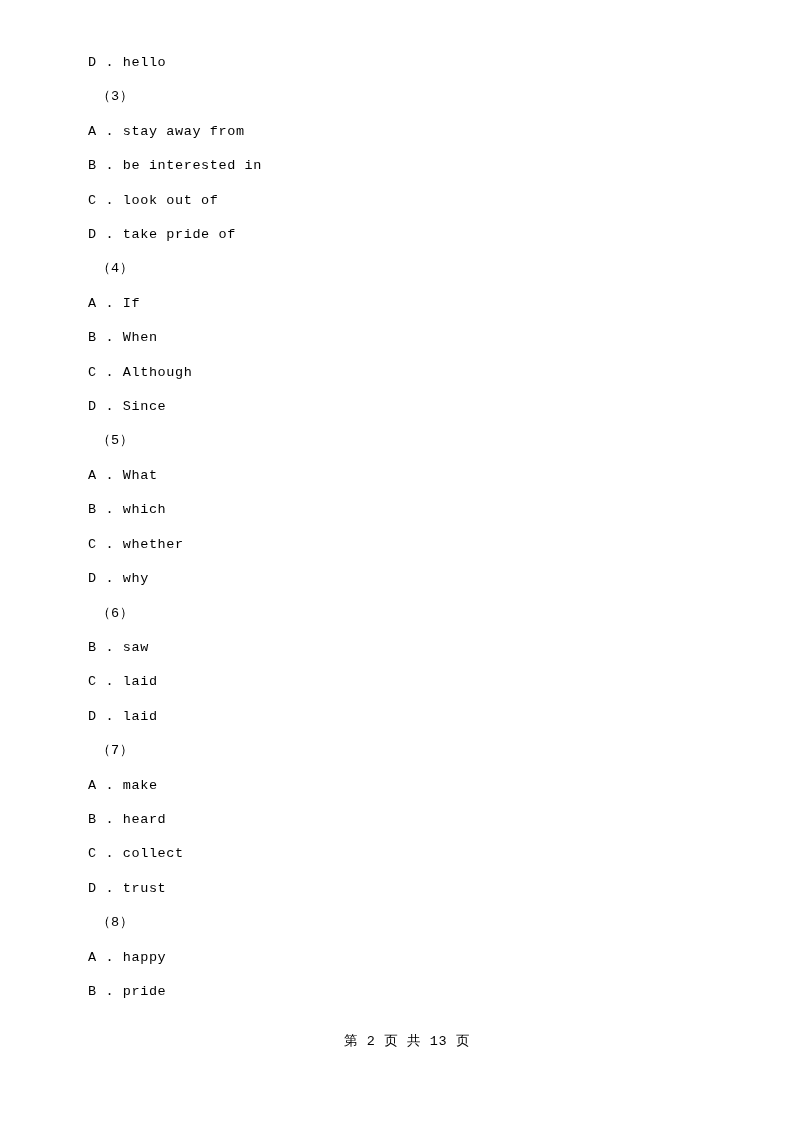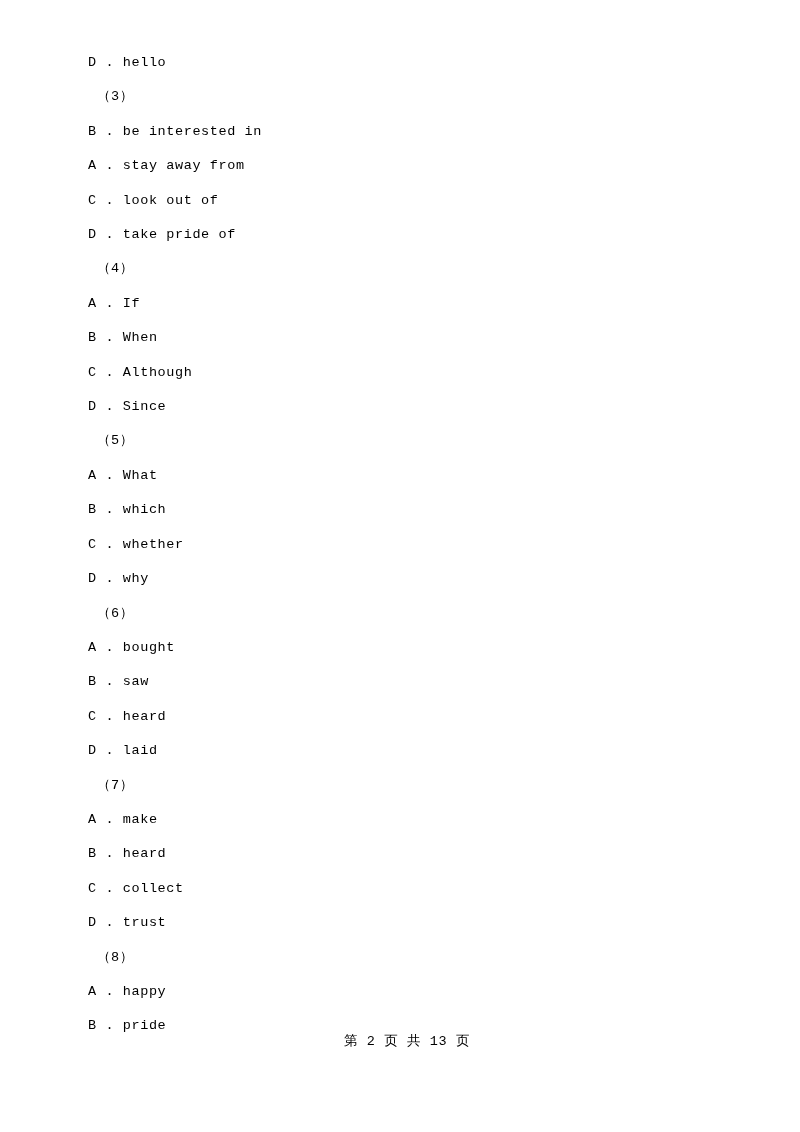--- a/index.html
+++ b/index.html
@@ -50,38 +50,37 @@
     white-space: pre;
   }
 </style>
 </head>
 <body>
 
 <div class="page">
   <div class="content">
       <div class="line">D . hello</div>
       <div class="line group">（3）</div>
+      <div class="line">A . stay away from</div>
       <div class="line">B . be interested in</div>
-      <div class="line">A . stay away from</div>
       <div class="line">C . look out of</div>
       <div class="line">D . take pride of</div>
       <div class="line group">（4）</div>
       <div class="line">A . If</div>
       <div class="line">B . When</div>
       <div class="line">C . Although</div>
       <div class="line">D . Since</div>
       <div class="line group">（5）</div>
       <div class="line">A . What</div>
       <div class="line">B . which</div>
       <div class="line">C . whether</div>
       <div class="line">D . why</div>
       <div class="line group">（6）</div>
-      <div class="line">A . bought</div>
       <div class="line">B . saw</div>
-      <div class="line">C . heard</div>
+      <div class="line">C . laid</div>
       <div class="line">D . laid</div>
       <div class="line group">（7）</div>
       <div class="line">A . make</div>
       <div class="line">B . heard</div>
       <div class="line">C . collect</div>
       <div class="line">D . trust</div>
       <div class="line group">（8）</div>
       <div class="line">A . happy</div>
       <div class="line">B . pride</div>
     </div>

